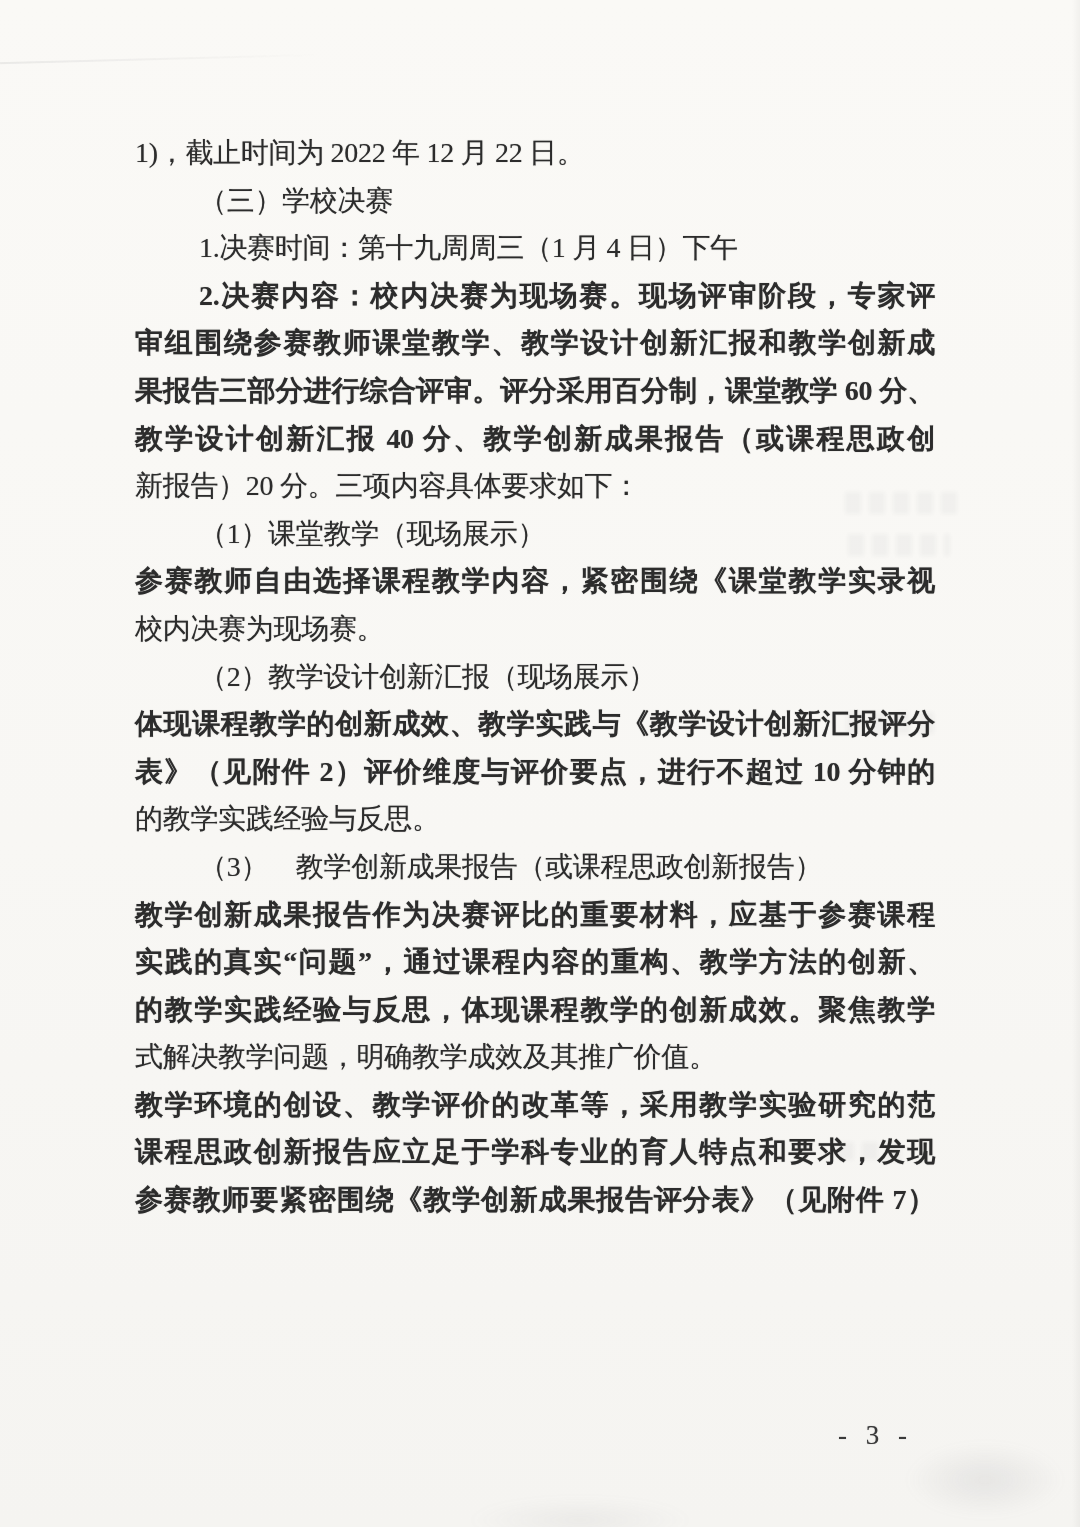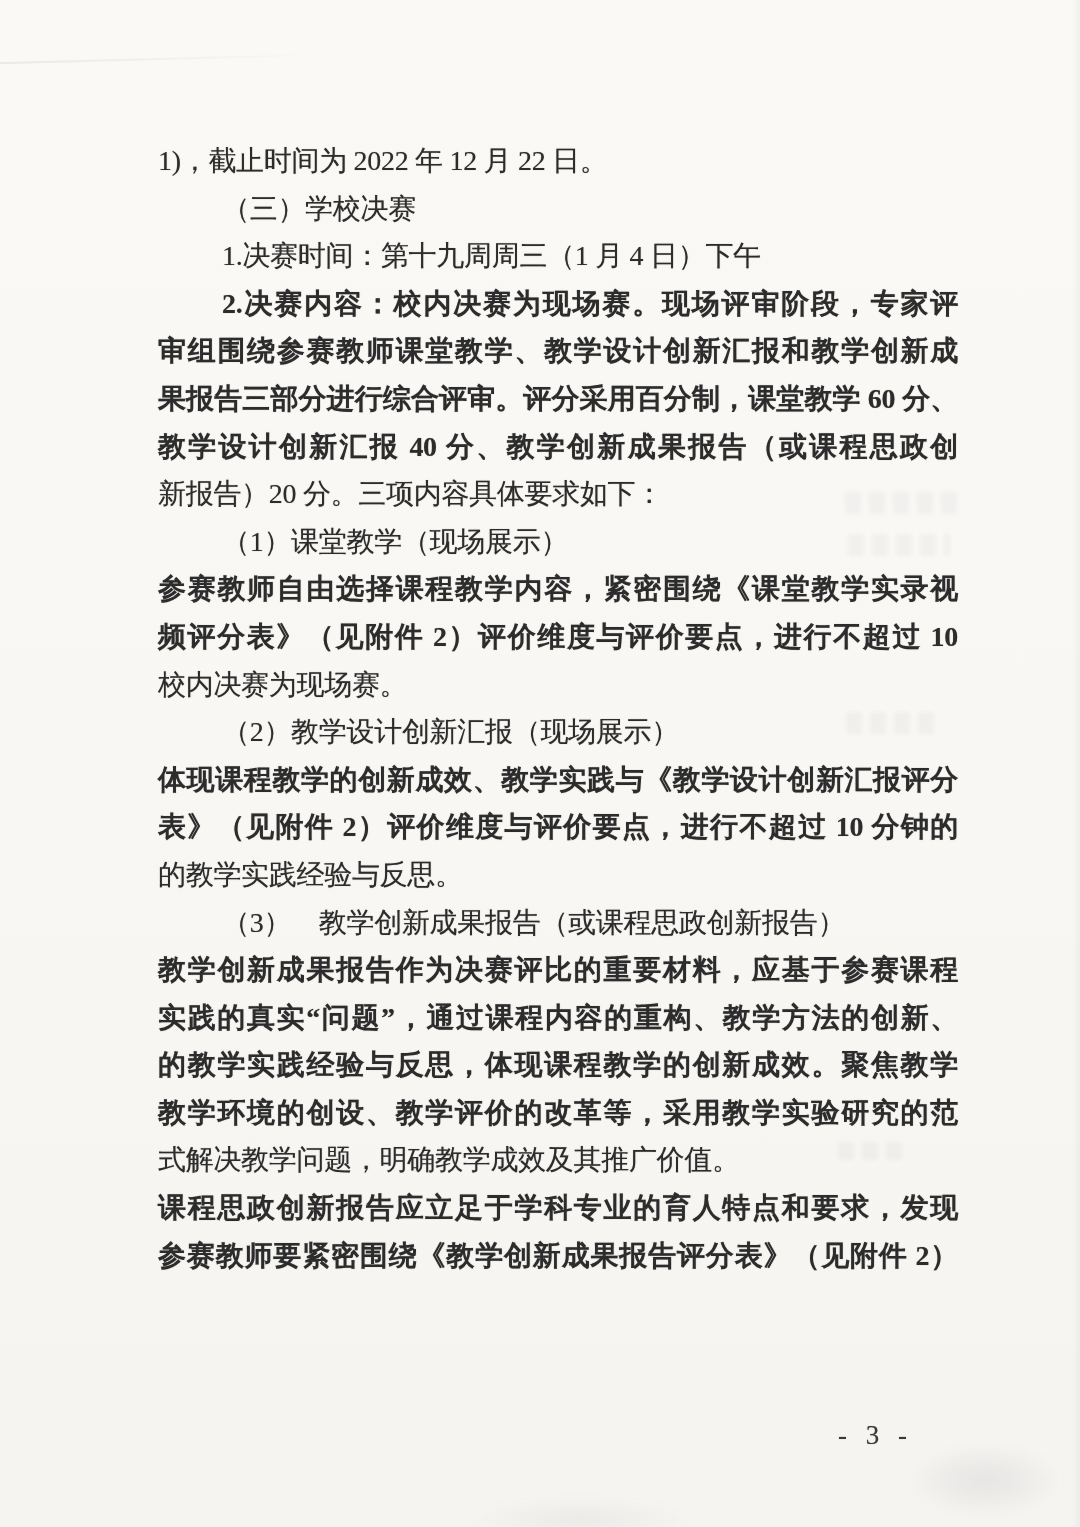--- a/index.html
+++ b/index.html
@@ -16,23 +16,22 @@
     height: 1527px;
     margin: 0 auto;
     background: linear-gradient(180deg, #faf9f6 0%, #f8f7f4 55%, #f5f4f1 100%);
     overflow: hidden;
     color: #2c2c2c;
   }
   
   .content {
     position: absolute;
     left: 135px;
-    top: 137px;
+    top: 129px;
     width: 800px;
-    margin-left: 23px;
   }
   .ln {
     height: 47.6px;
     line-height: 47.6px;
     font-size: 28px;
     letter-spacing: -0.3px;
     white-space: normal;
     color: #2c2c2c;
     text-shadow: 0 0 1px rgba(45,45,45,0.45);
   }
@@ -104,31 +103,30 @@
     <div class="ln">1)，截止时间为 2022 年 12 月 22 日。</div>
     <div class="ln ind">（三）学校决赛</div>
     <div class="ln ind">1.决赛时间：第十九周周三（1 月 4 日）下午</div>
     <div class="ln ind just">2.决赛内容：校内决赛为现场赛。现场评审阶段，专家评</div>
     <div class="ln just">审组围绕参赛教师课堂教学、教学设计创新汇报和教学创新成</div>
     <div class="ln just">果报告三部分进行综合评审。评分采用百分制，课堂教学 60 分、</div>
     <div class="ln just">教学设计创新汇报 40 分、教学创新成果报告（或课程思政创</div>
     <div class="ln">新报告）20 分。三项内容具体要求如下：</div>
     <div class="ln ind">（1）课堂教学（现场展示）</div>
     <div class="ln just">参赛教师自由选择课程教学内容，紧密围绕《课堂教学实录视</div>
-    <div class="ln just">频评分表》（见附件 2）评价维度与评价要点，进行不超过 10</div>
     <div class="ln">校内决赛为现场赛。</div>
     <div class="ln ind">（2）教学设计创新汇报（现场展示）</div>
     <div class="ln just">体现课程教学的创新成效、教学实践与《教学设计创新汇报评分</div>
     <div class="ln just">表》（见附件 2）评价维度与评价要点，进行不超过 10 分钟的</div>
     <div class="ln">的教学实践经验与反思。</div>
     <div class="ln ind">（3）　教学创新成果报告（或课程思政创新报告）</div>
     <div class="ln just">教学创新成果报告作为决赛评比的重要材料，应基于参赛课程</div>
     <div class="ln just">实践的真实“问题”，通过课程内容的重构、教学方法的创新、</div>
     <div class="ln just">的教学实践经验与反思，体现课程教学的创新成效。聚焦教学</div>
+    <div class="ln">式解决教学问题，明确教学成效及其推广价值。</div>
     <div class="ln just">教学环境的创设、教学评价的改革等，采用教学实验研究的范</div>
-    <div class="ln">式解决教学问题，明确教学成效及其推广价值。</div>
     <div class="ln just">课程思政创新报告应立足于学科专业的育人特点和要求，发现</div>
-    <div class="ln just">参赛教师要紧密围绕《教学创新成果报告评分表》（见附件 2）</div>
+    <div class="ln just">参赛教师要紧密围绕《教学创新成果报告评分表》（见附件 7）</div>
   </div>
 
   <div class="page-number">- 3 -</div>
 
 </div>
 
 </body></html>

